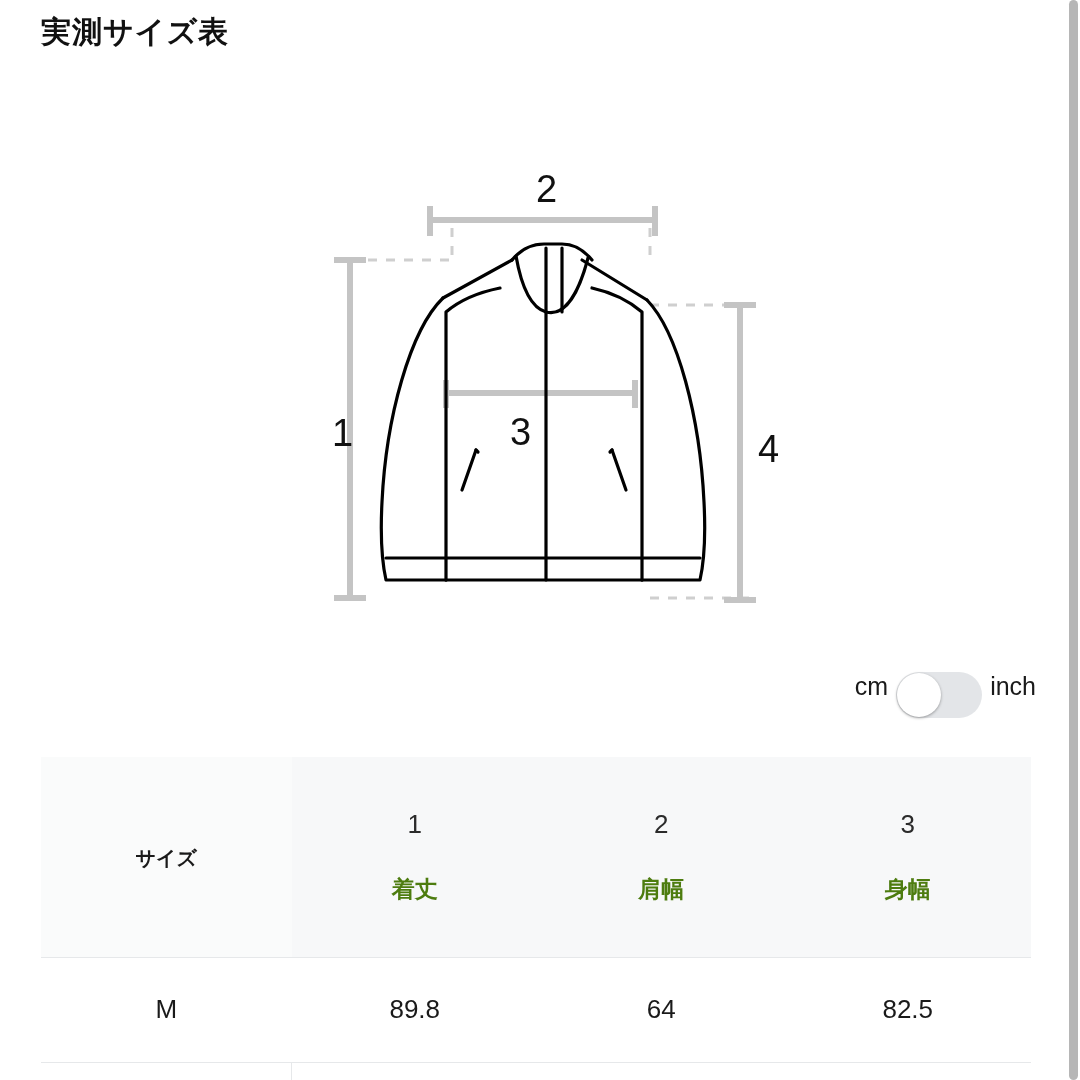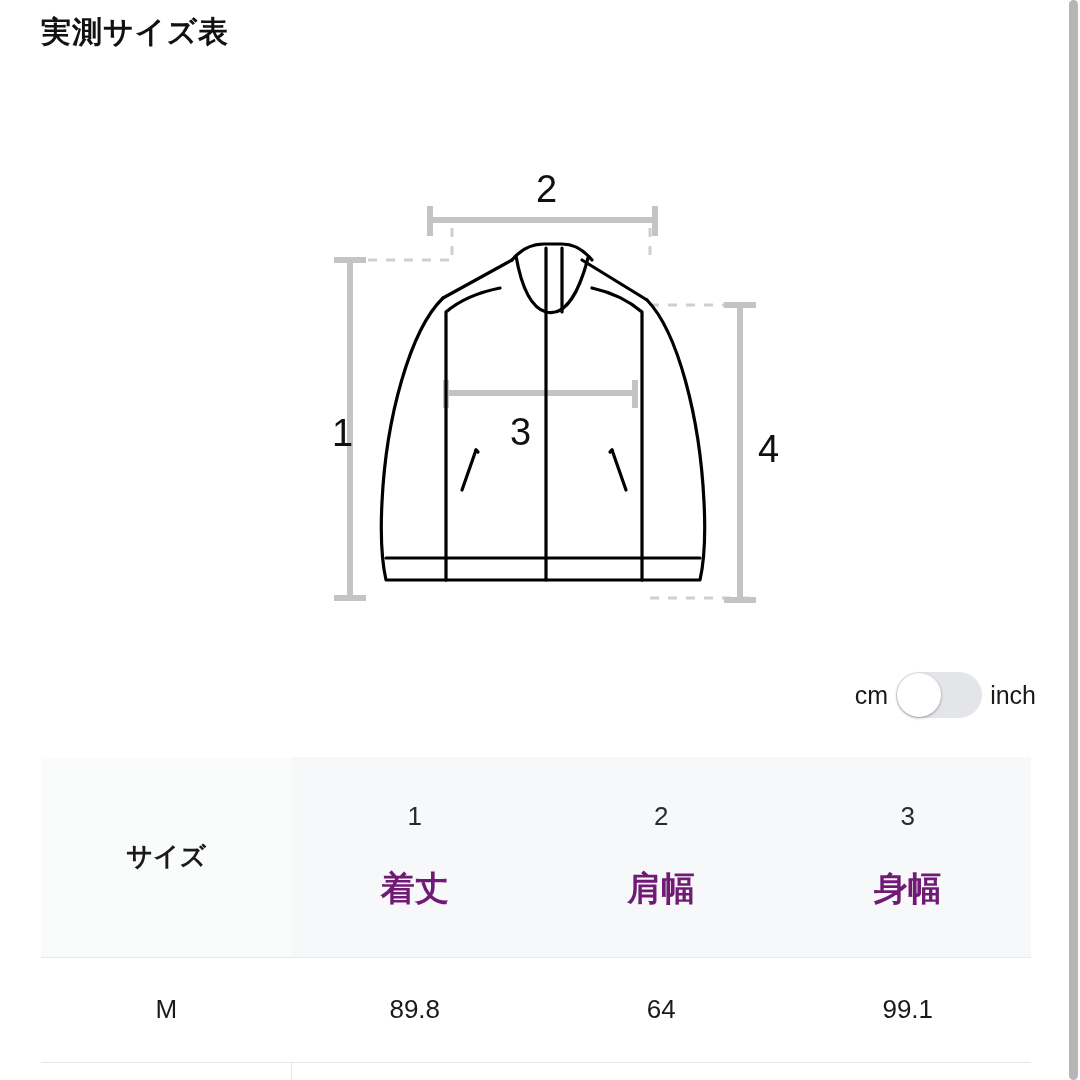--- a/index.html
+++ b/index.html
@@ -46,21 +46,21 @@
     position: absolute;
     left: 300px; top: 150px;
     width: 500px; height: 480px;
   }
   .diagram svg { display: block; }
 
   .unit-toggle {
     position: absolute;
     right: 44px; top: 672px;
     display: flex;
-    align-items: center;
+    align-items: flex-start;
     gap: 8px;
   }
   .unit-label {
     font-size: 25px;
     color: #1a1a1a;
   }
   .switch {
     position: relative;
     width: 86px; height: 46px;
     border-radius: 23px;
@@ -106,26 +106,26 @@
   }
   .col-head-num {
     display: block;
     font-size: 26px;
     font-weight: normal;
     color: #2b2b2b;
     margin-bottom: 34px;
   }
   .col-head-name {
     display: block;
-    font-size: 34px;
-    font-weight: bold;
-    color: #701a75;
+    font-size: 23px;
+    font-weight: bold;
+    color: #4d7c0f;
   }
   .sizes-head {
-    font-size: 26px;
+    font-size: 20px;
     font-weight: bold;
   }
   col.c1 { width: 250px; }
   col.c2, col.c3, col.c4 { width: 246px; }
   .vdiv {
     position: absolute;
     left: 291px;
     top: 757px;
     width: 1px;
     height: 323px;
@@ -246,21 +246,21 @@
           <span class="col-head-num">3</span>
           <span class="col-head-name">身幅</span>
         </th>
       </tr>
     </thead>
     <tbody>
       <tr>
         <td>M</td>
         <td>89.8</td>
         <td>64</td>
-        <td>99.1</td>
+        <td>82.5</td>
       </tr>
     </tbody>
   </table>
 
   <div class="scroll-track">
     <div class="scroll-thumb"></div>
   </div>
 
 </div>
 

